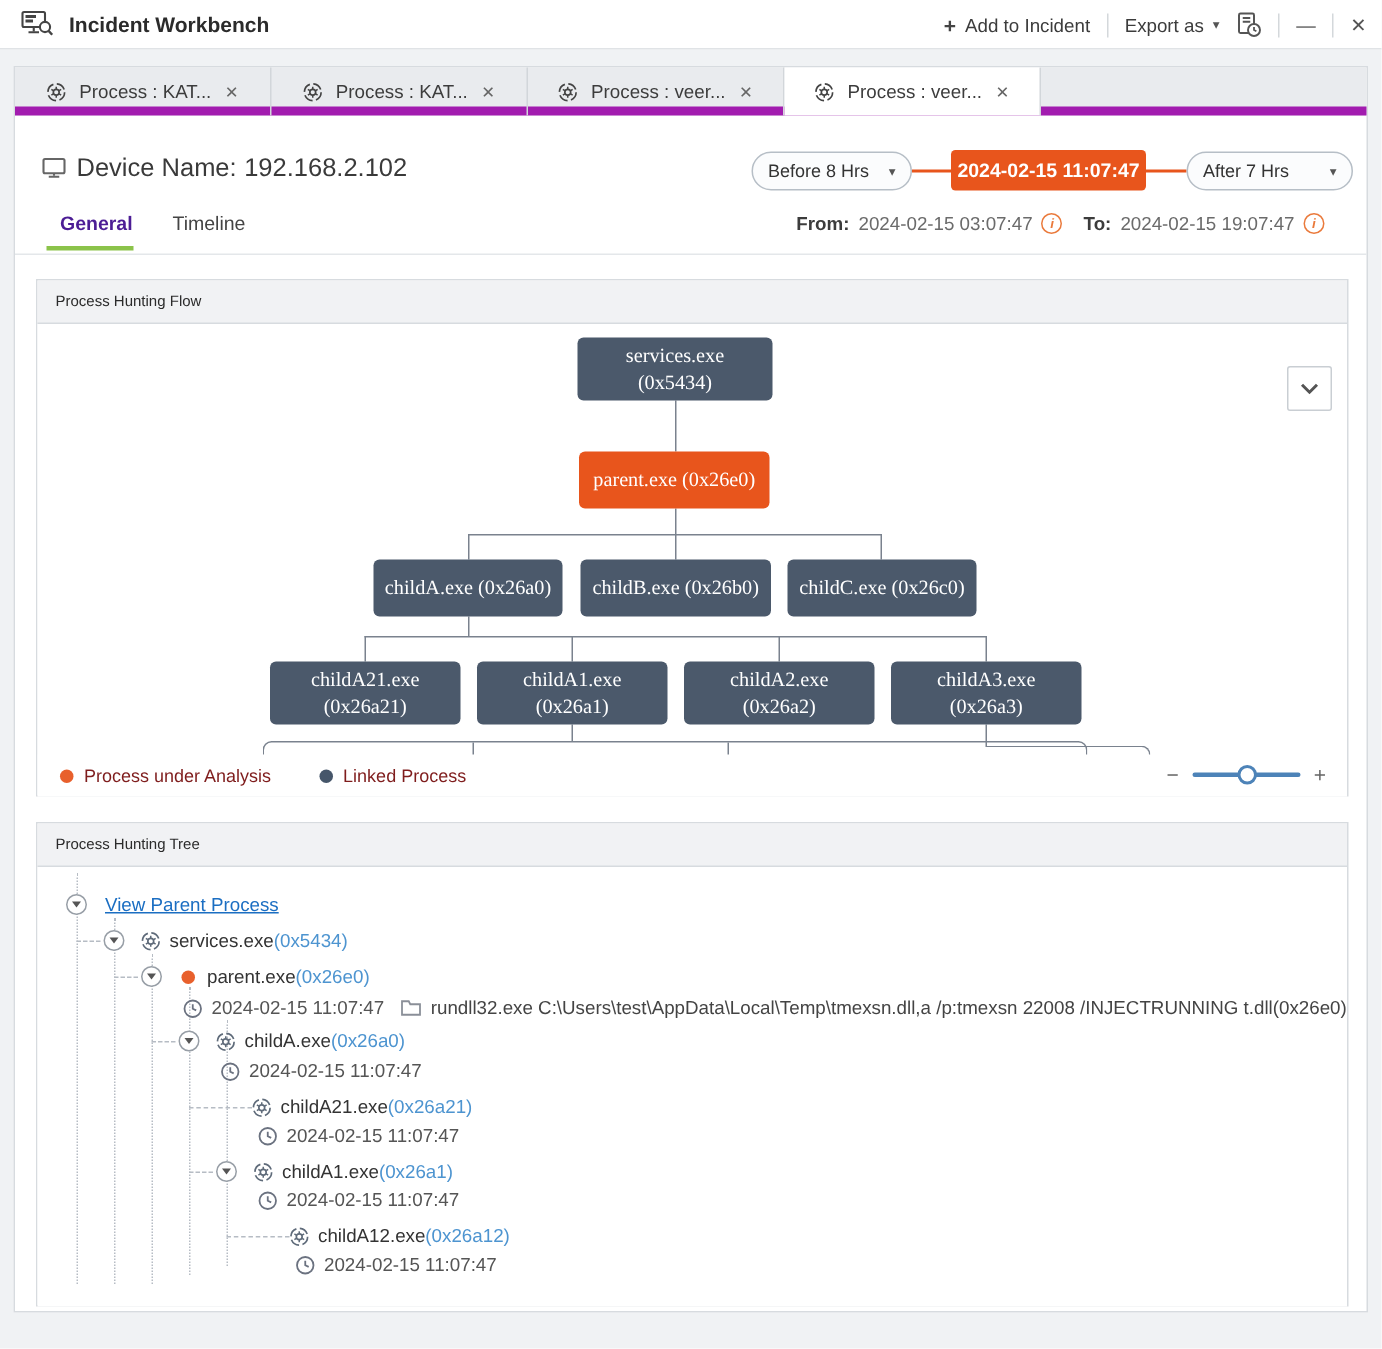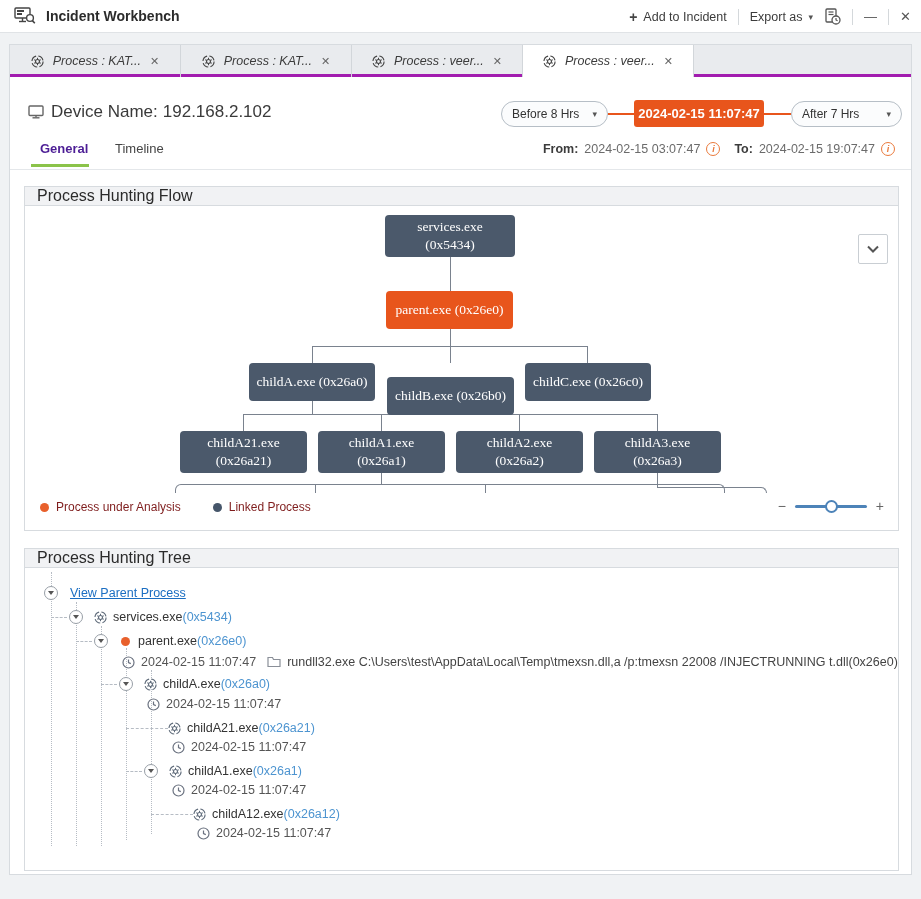--- a/index.html
+++ b/index.html
@@ -13,43 +13,43 @@
   .hdr-item { display:flex; align-items:center; gap:6px; cursor:pointer; }
   .vdiv { width:1px; height:16px; background:#d4d8db; }
   .plus-glyph { font-weight:bold; font-size:14px; color:#444; }
   .caret { font-size:9px; color:#555; }
   .win-ctl { font-size:13px; color:#555; }
 
   
   .card { position:absolute; left:9px; top:44px; width:903px; height:831px; background:#fff; border:1px solid #d7dbdf; }
 
   
-  .tabstrip { position:absolute; left:0; top:0; width:100%; height:32px; background:#e9ebee; display:flex; border-bottom:3px solid #a21caf;font-style:italic; }
+  .tabstrip { position:absolute; left:0; top:0; width:100%; height:32px; background:#e9ebee; display:flex; border-bottom:6px solid #a21caf; }
   .ptab { width:171px; height:32px; display:flex; align-items:center; justify-content:center; gap:9px; border-right:1px solid #d2d6da; font-size:12.5px; color:#3c3c3c; cursor:pointer; }
   .ptab.active { background:#fff; }
   .tab-close { font-size:11px; color:#666; cursor:pointer; }
 
   
   .device-line { position:absolute; left:18px; top:57px; display:flex; align-items:center; gap:7px; font-size:17px; color:#3a3a3a; }
   .pill { position:absolute; height:26px; border:1px solid #b6bec6; border-radius:13px; background:#fbfcfd; display:flex; align-items:center; justify-content:space-between; padding:0 10px; font-size:12px; color:#333; cursor:pointer; }
   .orange-chip { position:absolute; left:624px; top:55px; width:130px; height:27px; background:#e8551c; border-radius:3px; color:#fff; font-weight:bold; font-size:13px; display:flex; align-items:center; justify-content:center; cursor:pointer; }
   .oline { position:absolute; top:68px; height:2px; background:#e8551c; }
 
   
   .subtab { position:absolute; top:96px; font-size:13px; cursor:pointer; }
   .subtab.active { font-weight:bold; color:#4c1d95; }
   .green-underline { position:absolute; left:21px; top:119px; width:58px; height:3px; background:#8bc34a; }
-  .range-line { position:absolute; right:16px; top:97px; display:flex; align-items:center; gap:6px; font-size:12.5px; color:#6b6b6b; }
+  .range-line { position:absolute; right:28px; top:97px; display:flex; align-items:center; gap:6px; font-size:12.5px; color:#6b6b6b; }
   .range-label { font-weight:bold; color:#3c3c3c; }
   .info-dot { width:14px; height:14px; border:1px solid #ea7a3c; border-radius:50%; color:#ea7a3c; font-size:9px; font-style:italic; font-weight:bold; display:flex; align-items:center; justify-content:center; cursor:pointer; }
   .subtab-border { position:absolute; left:0; top:124px; width:100%; height:1px; background:#e4e7ea; }
 
   
   .panel { position:absolute; left:14px; width:875px; border:1px solid #d7dbdf; }
-  .panel-header { height:19px; background:#f1f2f4; border-bottom:1px solid #d7dbdf; display:flex; align-items:center; padding-left:12px; font-size:16px; color:#2b2b2b; }
+  .panel-header { height:29px; background:#f1f2f4; border-bottom:1px solid #d7dbdf; display:flex; align-items:center; padding-left:12px; font-size:10px; color:#2b2b2b; }
   .panel-body { position:relative; background:#fff; overflow:hidden; }
 
   
   .node { position:absolute; background:#4b596b; border-radius:4px; color:#fff; font-family:"Liberation Serif","DejaVu Serif",serif; font-size:13.5px; line-height:1.3; display:flex; flex-direction:column; align-items:center; justify-content:center; text-align:center; cursor:pointer; }
   .node.orange { background:#e8551c; }
   .vline { position:absolute; width:1px; background:#7a828e; }
   .hline { position:absolute; height:1px; background:#7a828e; }
   .bracket { position:absolute; border:1px solid #7a828e; border-bottom:none; border-radius:6px 6px 0 0; }
   .legendbar { position:absolute; left:0; right:0; bottom:0; height:28px; background:#fff; display:flex; align-items:center; padding-left:15px; gap:32px; font-size:12px; color:#7f1d1d; }
   .legend-item { display:flex; align-items:center; gap:7px; }
@@ -251,21 +251,21 @@
       <div class="node" style="left:360px;top:9px;width:130px;height:42px">
         <div>services.exe</div>
         <div>(0x5434)</div>
       </div>
       <div class="node orange" style="left:361px;top:85px;width:127px;height:38px">
         <div>parent.exe (0x26e0)</div>
       </div>
       <div class="node" style="left:224px;top:157px;width:126px;height:38px">
         <div>childA.exe (0x26a0)</div>
       </div>
-      <div class="node" style="left:362px;top:171px;width:127px;height:38px">
+      <div class="node" style="left:362px;top:157px;width:127px;height:38px">
         <div>childB.exe (0x26b0)</div>
       </div>
       <div class="node" style="left:500px;top:157px;width:126px;height:38px">
         <div>childC.exe (0x26c0)</div>
       </div>
       <div class="node" style="left:155px;top:225px;width:127px;height:42px">
         <div>childA21.exe</div>
         <div>(0x26a21)</div>
       </div>
       <div class="node" style="left:293px;top:225px;width:127px;height:42px">

